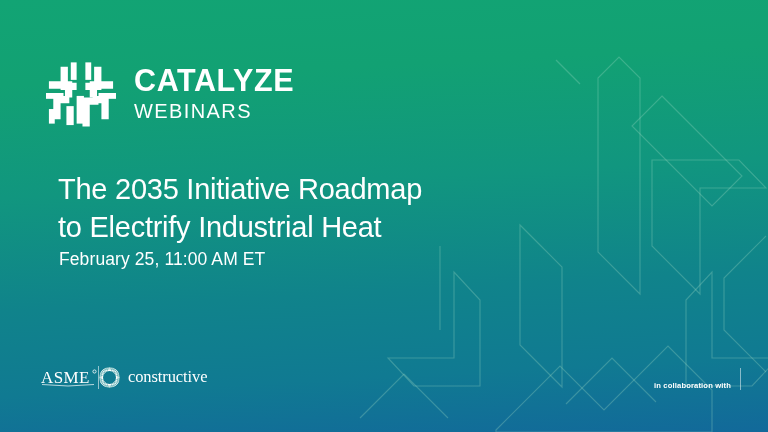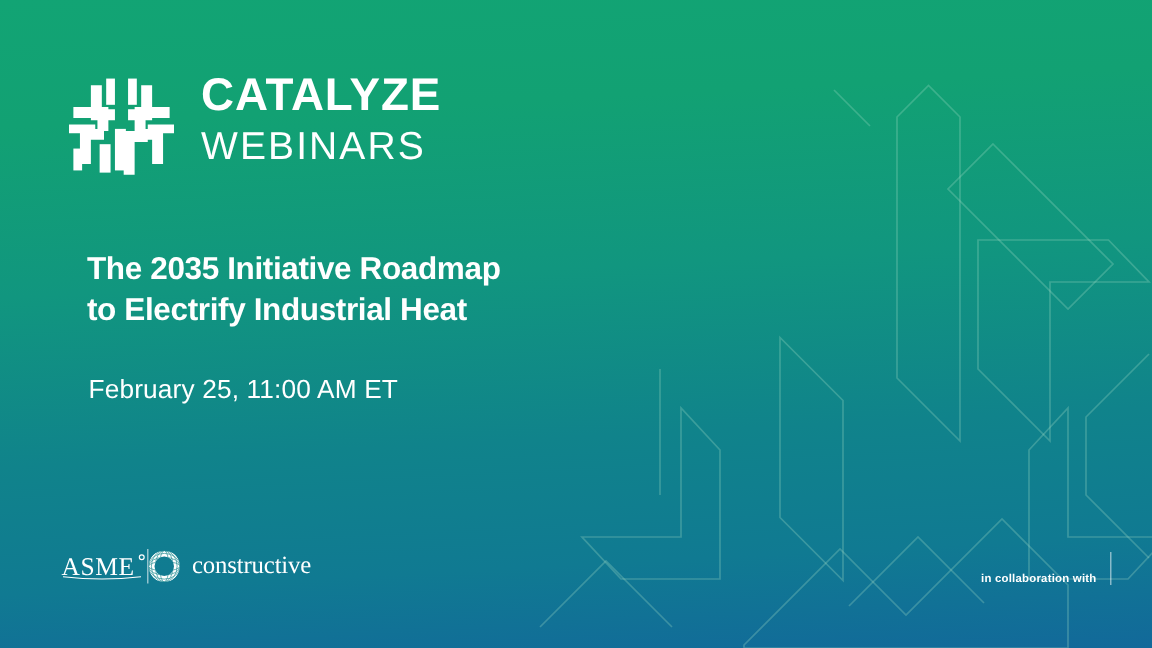--- a/index.html
+++ b/index.html
@@ -33,51 +33,52 @@
     fill: none;
     stroke: #9fd9c4;
     stroke-opacity: 0.30;
     stroke-width: 1.15;
   }
 
   
   .brand {
     position: absolute;
     left: 44px;
-    top: 48px;
-    display: flex;
+    top: 58px;
+    display: flex;
+    align-items: center;
     gap: 16px;
   }
   .brand-mark { width: 74px; height: 70px; display: block; }
   .brand-mark path, .brand-mark polygon { fill: #ffffff; }
 
   .brand-words { display: flex; flex-direction: column; line-height: 1; }
   .brand-line1 {
     font-size: 30.5px;
     font-weight: 700;
     letter-spacing: 0.6px;
     color: #ffffff;
     margin-bottom: 5px;
   }
   .brand-line2 {
-    font-size: 26px;
+    font-size: 20px;
     font-weight: 300;
     letter-spacing: 1.4px;
     color: #ffffff;
   }
 
   
   .headline {
     position: absolute;
     left: 58px;
     top: 152px;
     width: 540px;
     color: #ffffff;
-    font-size: 21px;
-    font-weight: 700;
+    font-size: 29px;
+    font-weight: 400;
     line-height: 1.30;
     letter-spacing: -0.25px;
   }
   .headline .l { display: block; }
 
   .datetime {
     position: absolute;
     left: 59px;
     top: 249px;
     color: #ffffff;

